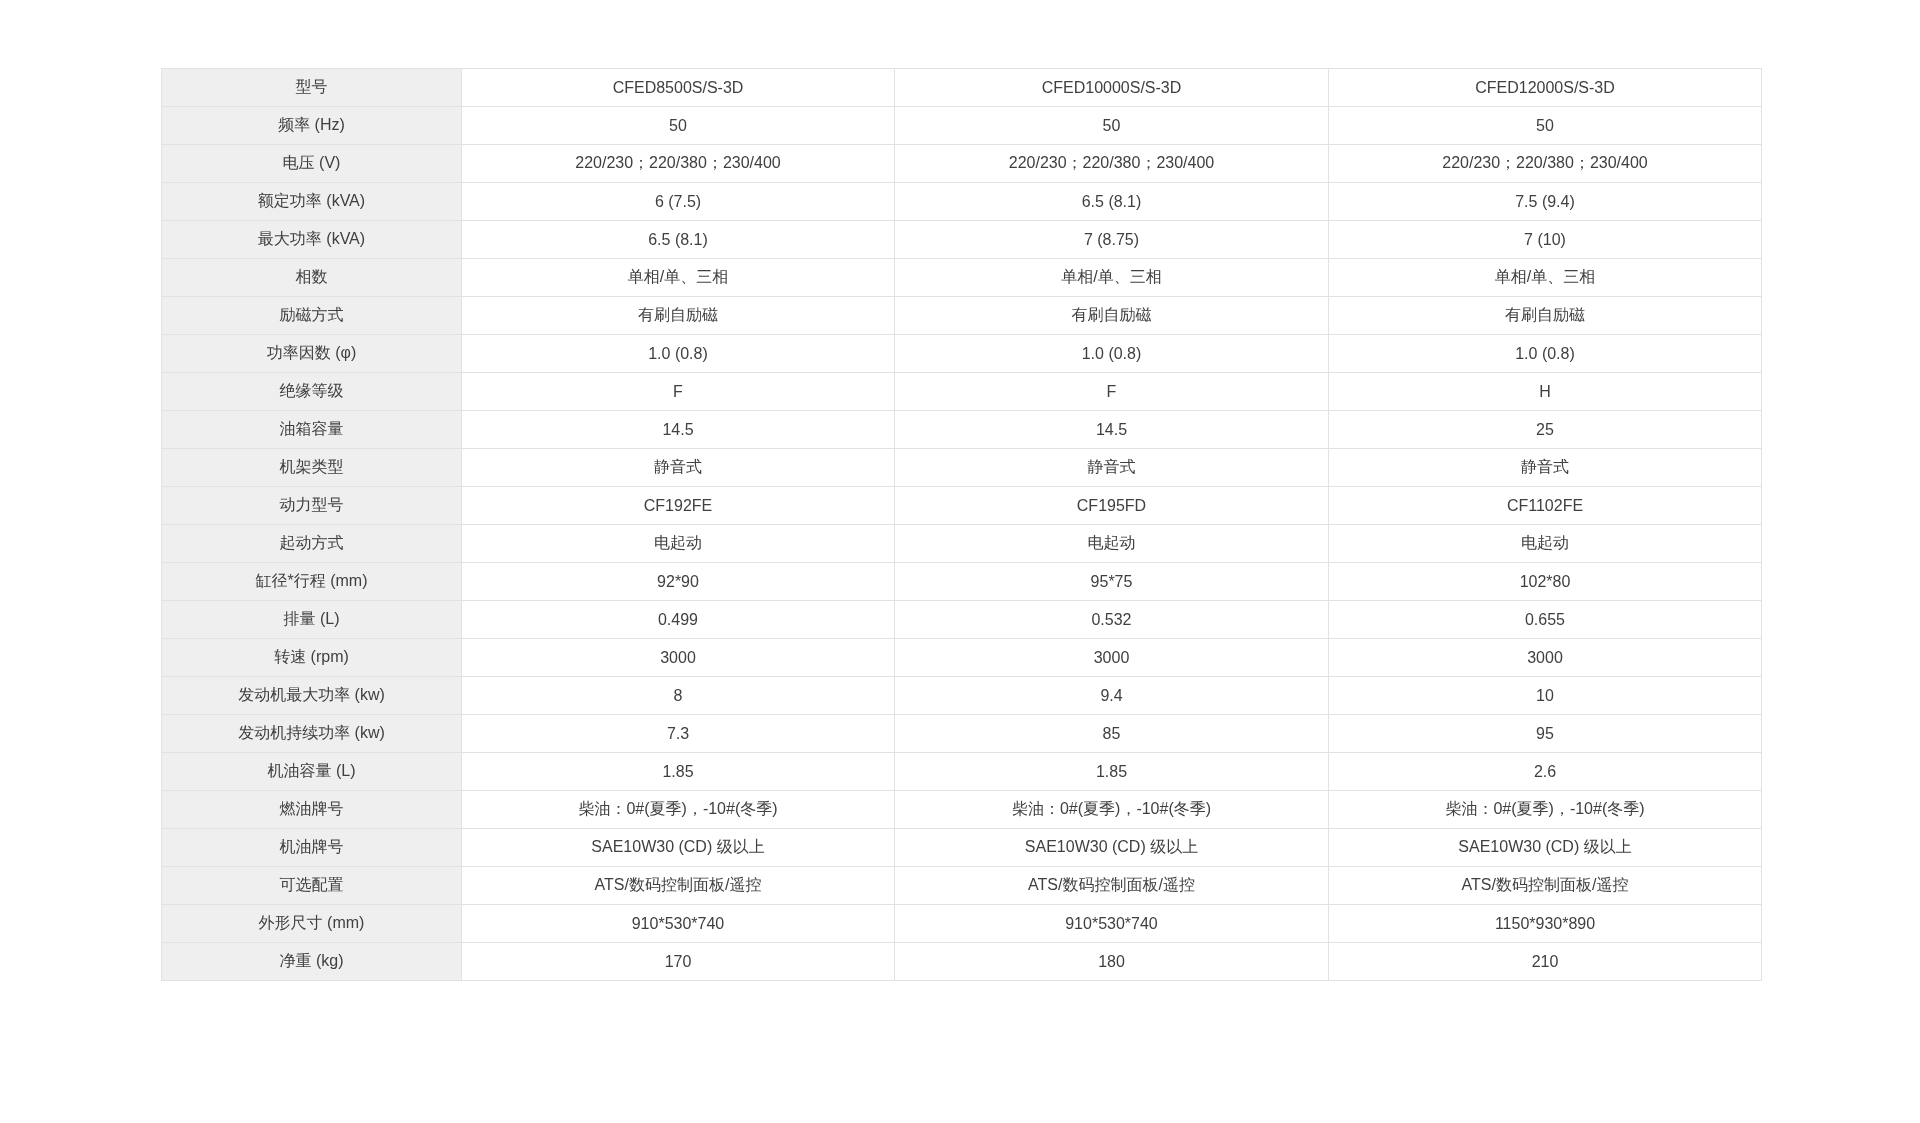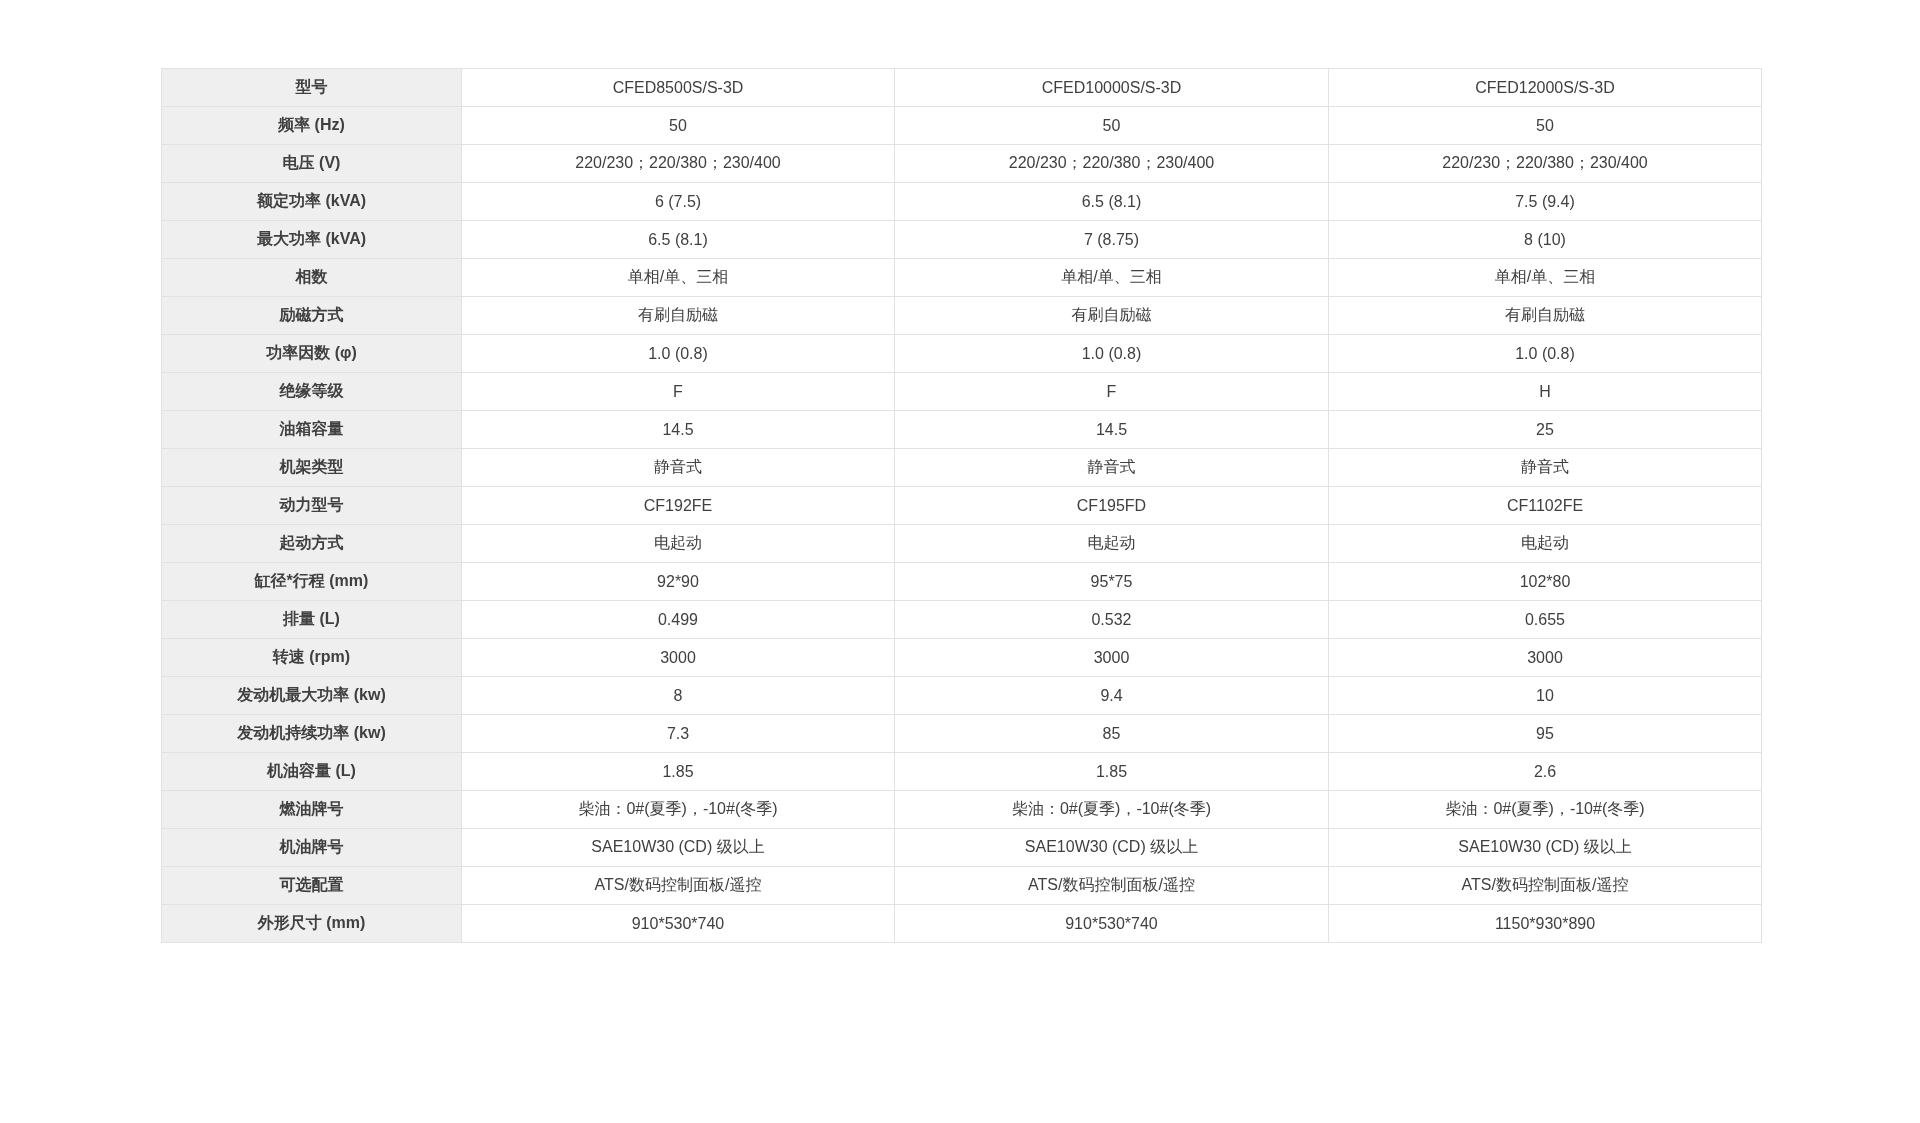--- a/index.html
+++ b/index.html
@@ -33,21 +33,20 @@
     text-align: center;
     vertical-align: middle;
     font-size: 16px;
     font-weight: 400;
     color: #404040;
     white-space: nowrap;
     overflow: hidden;
   }
   table.spec th {
     background: #efefef;
-    font-weight: bold;
   }
   table.spec td {
     background: #ffffff;
   }
 </style>
 </head>
 <body>
 
 <div class="page">
   <div class="table-wrap">
@@ -80,21 +79,21 @@
           <tr>
             <th>额定功率 (kVA)</th>
             <td>6 (7.5)</td>
             <td>6.5 (8.1)</td>
             <td>7.5 (9.4)</td>
           </tr>
           <tr>
             <th>最大功率 (kVA)</th>
             <td>6.5 (8.1)</td>
             <td>7 (8.75)</td>
-            <td>8 (10)</td>
+            <td>7 (10)</td>
           </tr>
           <tr>
             <th>相数</th>
             <td>单相/单、三相</td>
             <td>单相/单、三相</td>
             <td>单相/单、三相</td>
           </tr>
           <tr>
             <th>励磁方式</th>
             <td>有刷自励磁</td>
@@ -189,17 +188,23 @@
             <th>可选配置</th>
             <td>ATS/数码控制面板/遥控</td>
             <td>ATS/数码控制面板/遥控</td>
             <td>ATS/数码控制面板/遥控</td>
           </tr>
           <tr>
             <th>外形尺寸 (mm)</th>
             <td>910*530*740</td>
             <td>910*530*740</td>
             <td>1150*930*890</td>
+          </tr>
+          <tr>
+            <th>净重 (kg)</th>
+            <td>170</td>
+            <td>180</td>
+            <td>210</td>
           </tr>
         </tbody>
     </table>
   </div>
 </div>
 
 </body></html>

